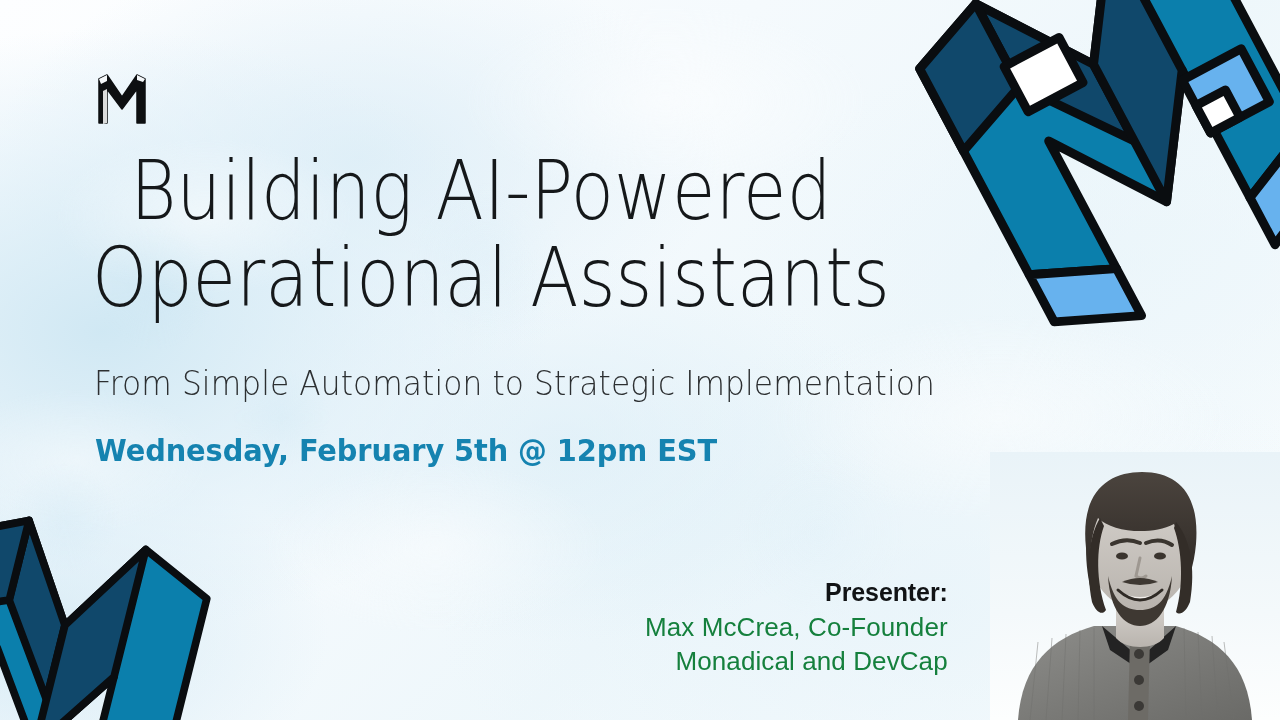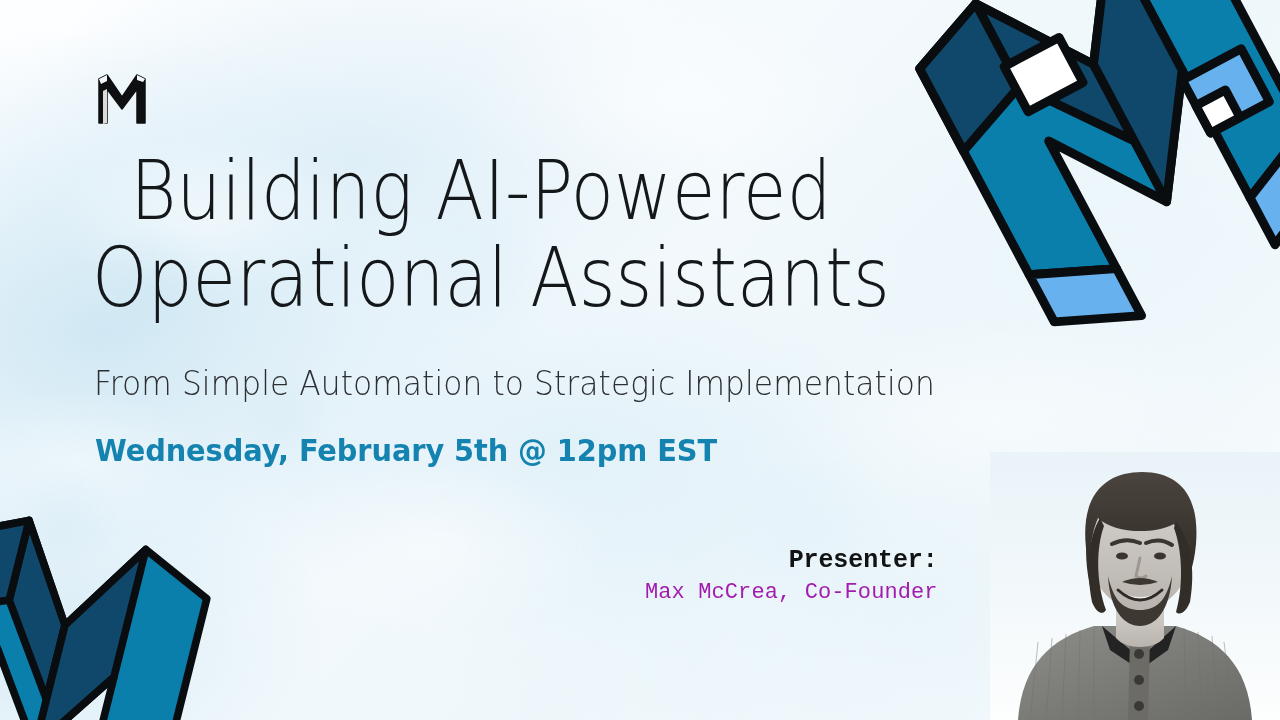--- a/index.html
+++ b/index.html
@@ -129,35 +129,35 @@
     font-family: "DejaVu Sans", sans-serif;
     transform: scaleX(0.93);
     transform-origin: left top;
     white-space: nowrap;
   }
 
   
   .presenter {
     position: absolute;
     left: 645px;
-    top: 544px;
-    font-family: Liberation Mono, monospace;
+    top: 576px;
+    font-family: Liberation Sans, sans-serif;
   }
   .presenter-label {
     font-size: 25px;
     font-weight: 700;
     color: #111315;
     line-height: 1.34;
     letter-spacing: -0.1px;
   }
   .presenter-name,
   .presenter-org {
-    font-size: 22px;
+    font-size: 26px;
     font-weight: 300;
-    color: #a21caf;
+    color: #15803d;
     line-height: 1.32;
     letter-spacing: 0.1px;
     white-space: nowrap;
   }
 
   
   .headshot {
     position: absolute;
     right: 0;
     bottom: 0;
@@ -224,20 +224,21 @@
     <span class="line">Operational Assistants</span>
   </div>
 
   <div class="subtitle">From Simple Automation to Strategic Implementation</div>
 
   <div class="datetime">Wednesday, February 5th @ 12pm EST</div>
 
   <div class="presenter">
     <div class="presenter-label">Presenter:</div>
     <div class="presenter-name">Max McCrea, Co-Founder</div>
+    <div class="presenter-org">Monadical and DevCap</div>
   </div>
 
   <div class="headshot">
     <svg viewBox="0 0 290 268" xmlns="http://www.w3.org/2000/svg">
       <defs>
         <linearGradient id="photoBg" x1="0" y1="0" x2="0" y2="1">
           <stop offset="0%" stop-color="#e9f3f8"></stop>
           <stop offset="60%" stop-color="#f4f9fb"></stop>
           <stop offset="100%" stop-color="#fdfefe"></stop>
         </linearGradient>

